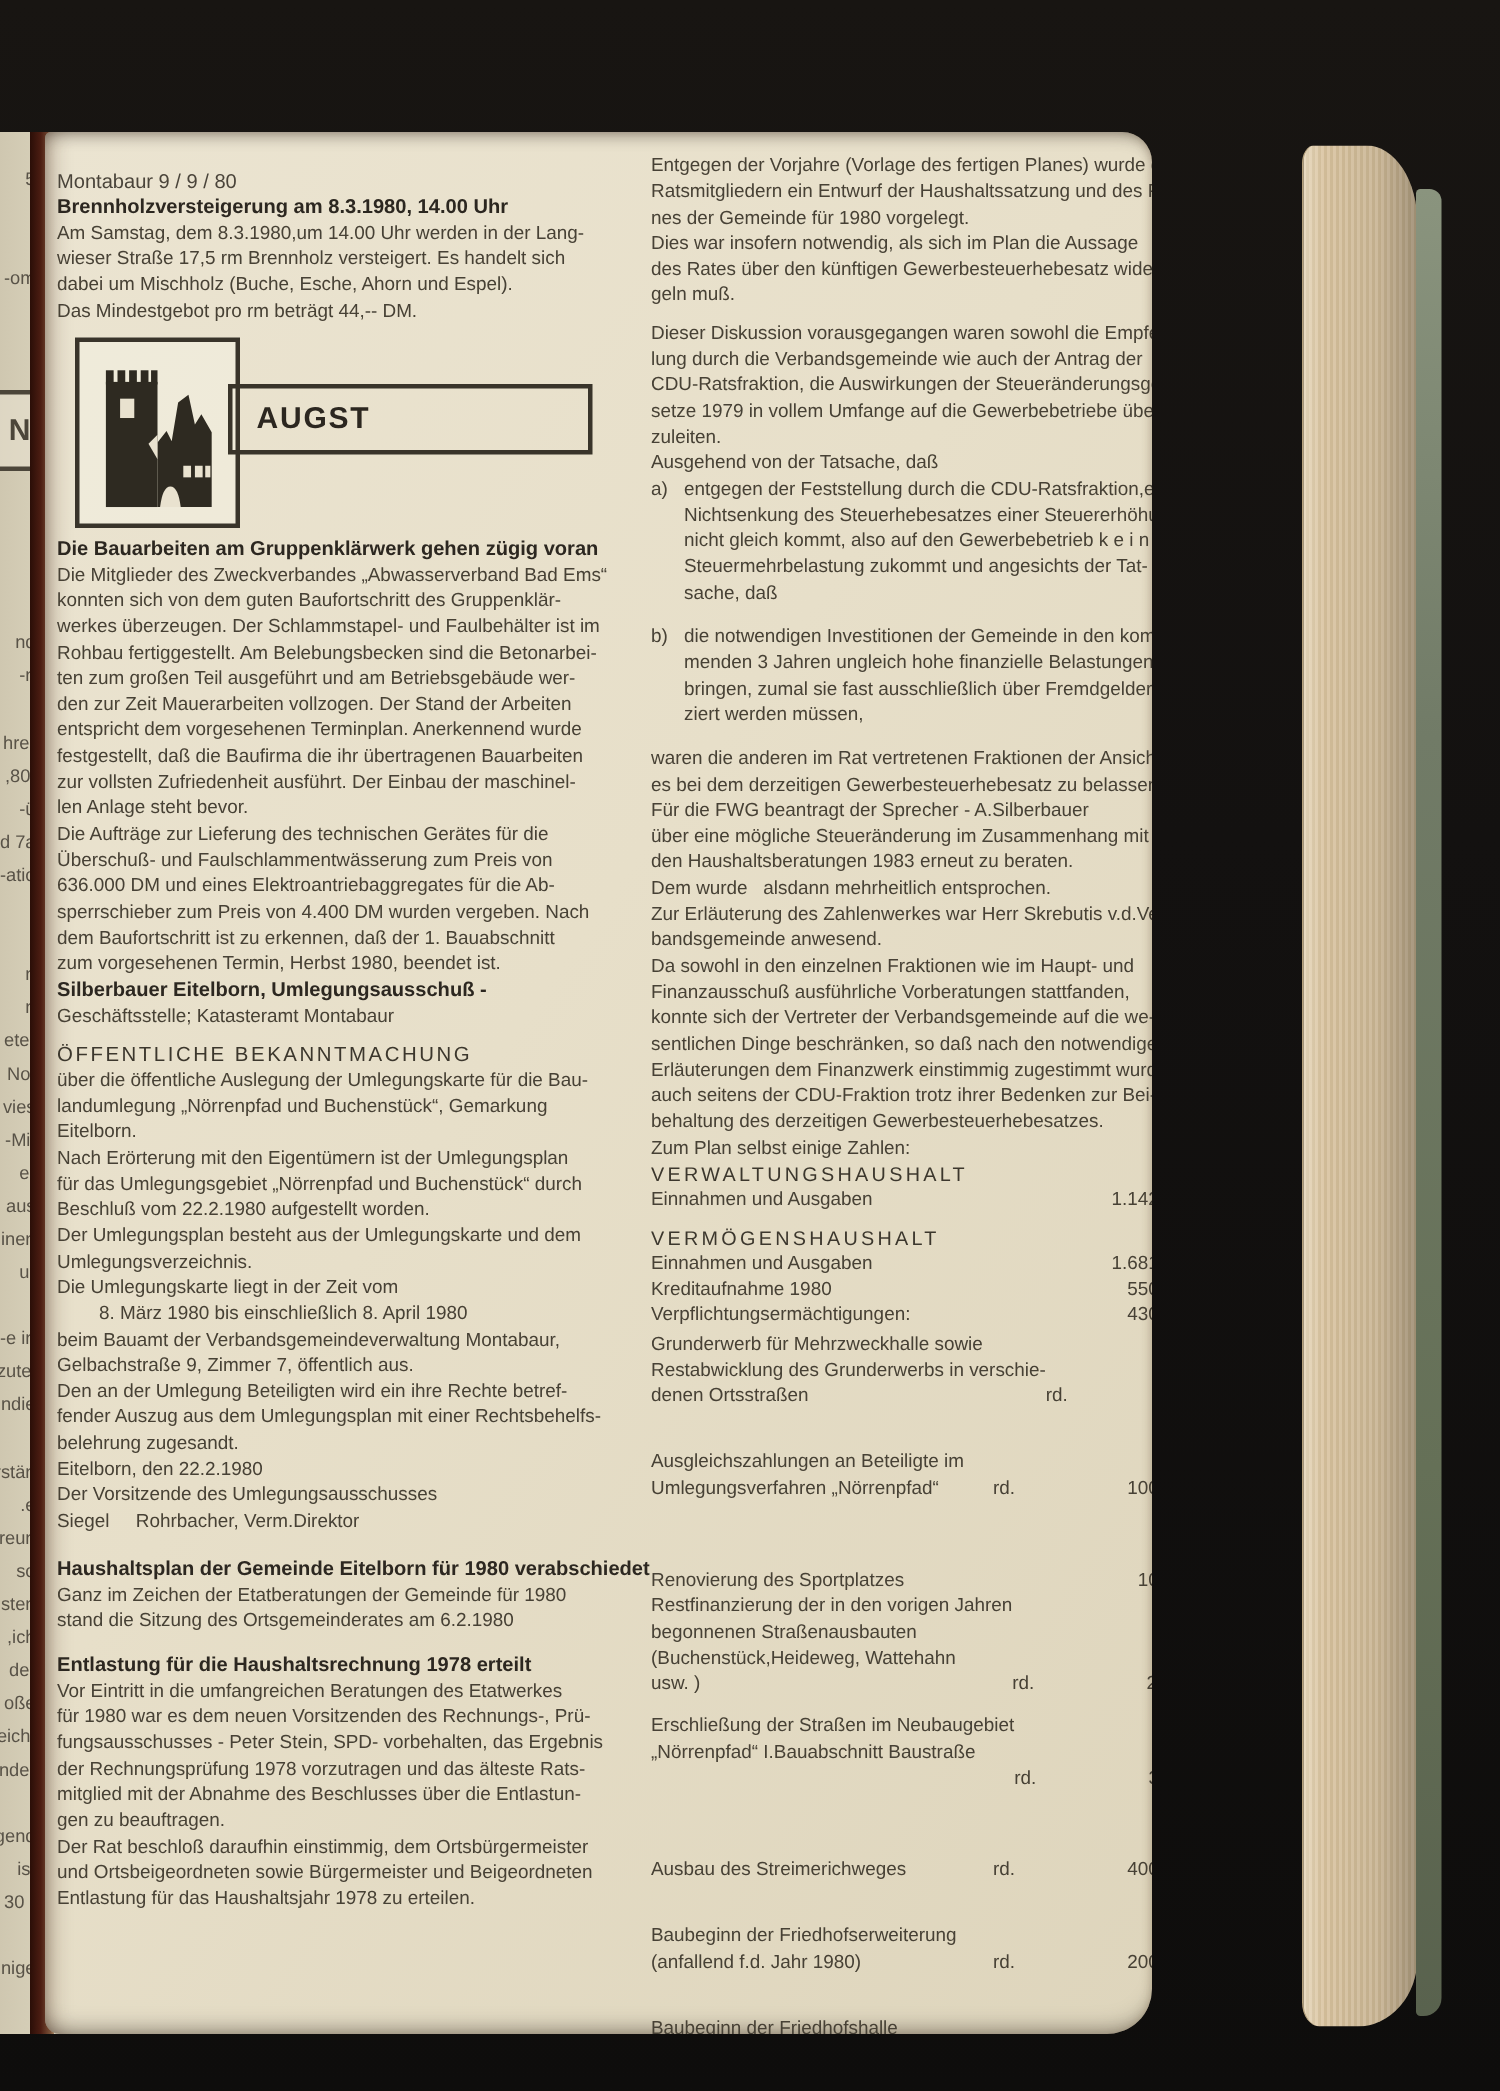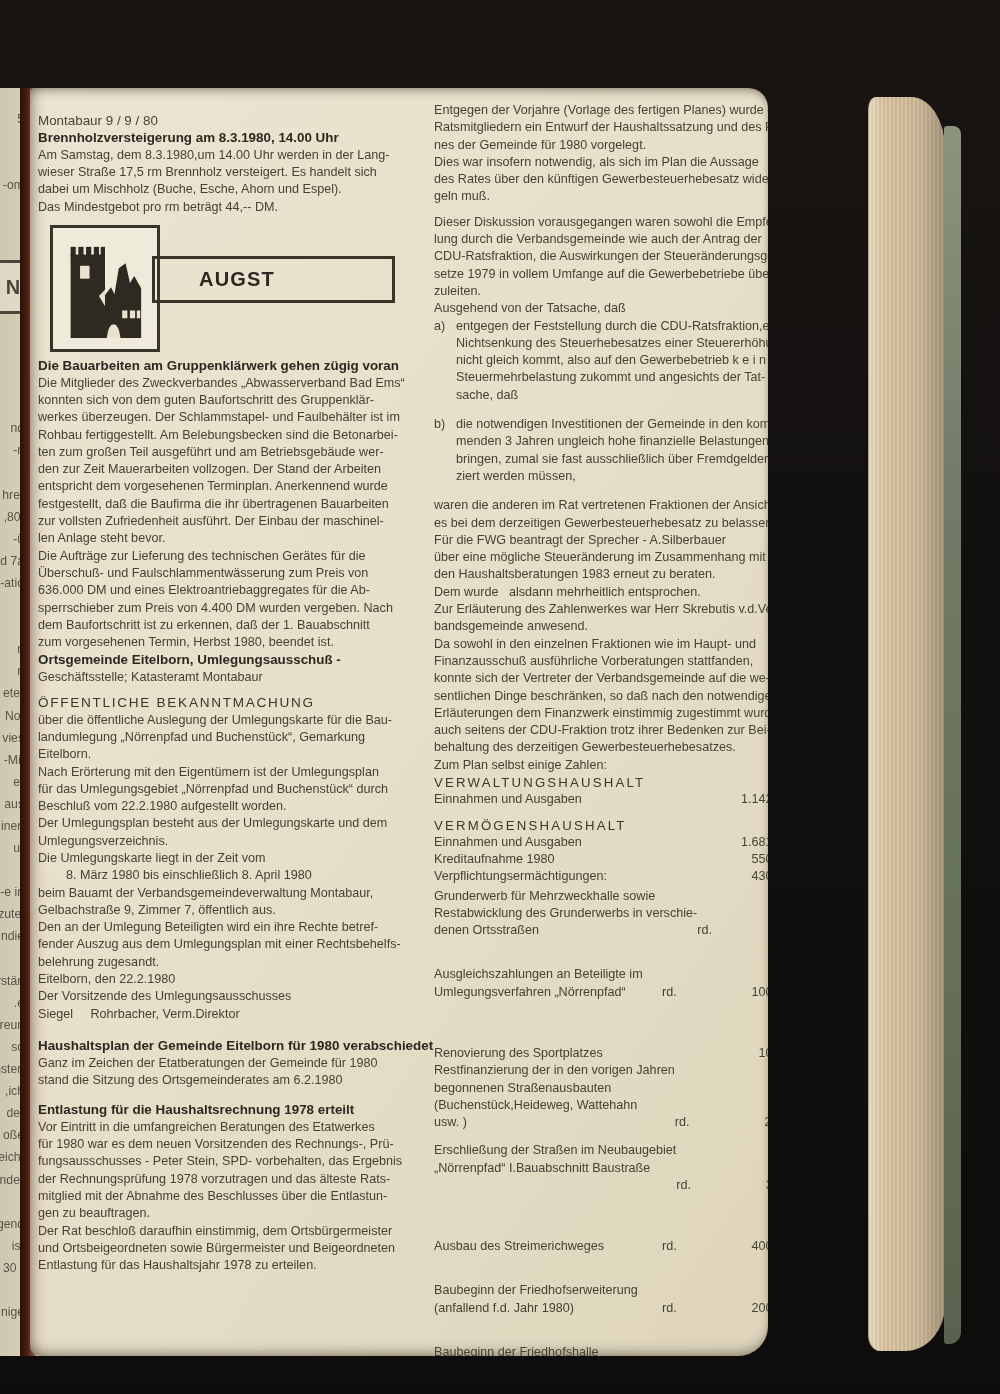--- a/index.html
+++ b/index.html
@@ -75,21 +75,21 @@
   
   .logo-row{position:relative;height:126px;margin:9px 0 6px 0;}
   .logo-box{
     position:absolute;left:12px;top:0;width:104px;height:121px;
     border:3px solid #39342a;background:rgba(247,243,231,.45);
     display:flex;align-items:center;justify-content:center;
   }
   .logo-bar{
     position:absolute;left:114px;top:31px;width:243px;height:47px;
     border:3px solid #39342a;display:flex;align-items:center;
-    padding-left:44px;box-sizing:border-box;
+    padding-left:16px;box-sizing:border-box;
     font-size:20px;font-weight:bold;letter-spacing:1.2px;color:#2c2720;
   }
 
   
   .li{display:flex;}
   .li-marker{width:22px;flex:none;}
 
   
   .b-row{display:flex;justify-content:space-between;padding-right:8px;}
   .b-row .b-val{text-align:right;}
@@ -217,21 +217,21 @@
 festgestellt, daß die Baufirma die ihr übertragenen Bauarbeiten
 zur vollsten Zufriedenheit ausführt. Der Einbau der maschinel-
 len Anlage steht bevor.</div>
       <div class="txt">Die Aufträge zur Lieferung des technischen Gerätes für die
 Überschuß- und Faulschlammentwässerung zum Preis von
 636.000 DM und eines Elektroantriebaggregates für die Ab-
 sperrschieber zum Preis von 4.400 DM wurden vergeben. Nach
 dem Baufortschritt ist zu erkennen, daß der 1. Bauabschnitt
 zum vorgesehenen Termin, Herbst 1980, beendet ist.</div>
 
-      <div class="hb">Ortsgemeinde Eitelborn, Umlegungsausschuß -</div>
+      <div class="hb">Silberbauer Eitelborn, Umlegungsausschuß -</div>
       <div class="txt">Geschäftsstelle; Katasteramt Montabaur</div>
       <div class="txt caps mt8">ÖFFENTLICHE BEKANNTMACHUNG</div>
       <div class="txt">über die öffentliche Auslegung der Umlegungskarte für die Bau-
 landumlegung „Nörrenpfad und Buchenstück“, Gemarkung
 Eitelborn.
 Nach Erörterung mit den Eigentümern ist der Umlegungsplan
 für das Umlegungsgebiet „Nörrenpfad und Buchenstück“ durch
 Beschluß vom 22.2.1980 aufgestellt worden.
 Der Umlegungsplan besteht aus der Umlegungskarte und dem
 Umlegungsverzeichnis.

